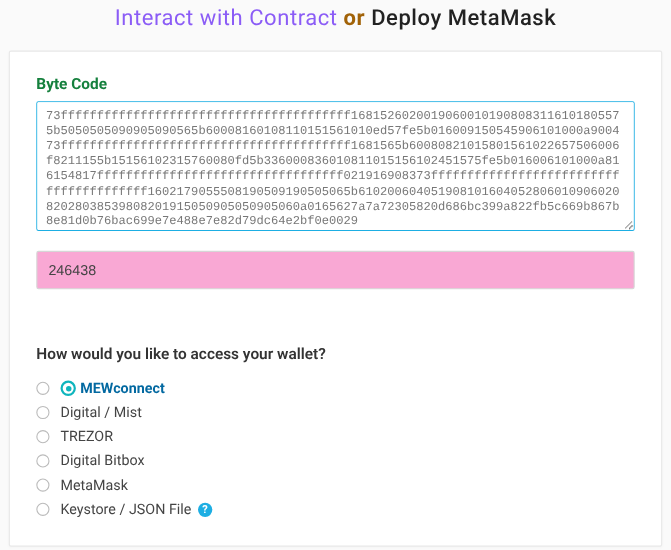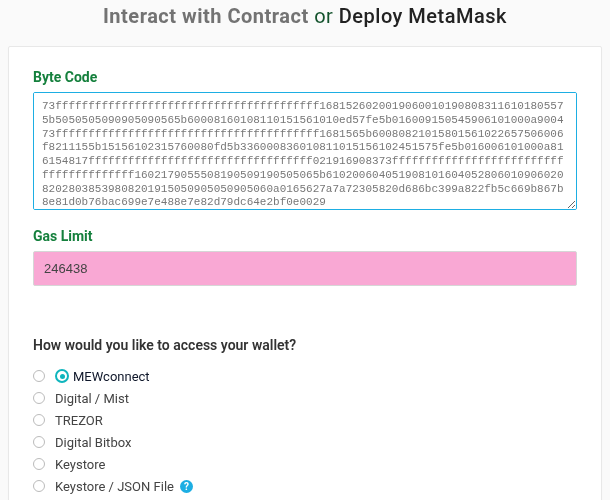--- a/index.html
+++ b/index.html
@@ -12,26 +12,26 @@
       overflow: hidden;
     }
     .header {
       text-align: center;
       padding: 4px 0 12px;
       font-size: 20px;
       font-weight: 400;
       letter-spacing: .5px;
     }
     .header .link-light {
-      color: #737373;
-      font-weight: 700;
+      color: #8b5cf6;
+      font-weight: 400;
     }
     .header .or-text {
-      color: #14532d;
-      font-weight: 400;
+      color: #a16207;
+      font-weight: 700;
       text-align: center;
     }
     .header .heavy {
       color: #222;
       font-weight: 500;
     }
     .card {
       background: #ffffff;
       border: 1px solid #e8e8e8;
       border-radius: 2px;
@@ -96,22 +96,22 @@
     }
     .radio {
       width: 12px;
       height: 12px;
       border: 1px solid #bbb;
       border-radius: 50%;
       margin-right: 10px;
       flex: none;
     }
     .mew-label {
-      color: #0f172a;
-      font-weight: 400;
+      color: #0369a1;
+      font-weight: 700;
       font-size: 13px;
       display: inline-flex;
       align-items: center;
       gap: 4px;
     }
     .mew-icon {
       width: 14px;
       height: 14px;
       border: 2px solid #0fb5bd;
       border-radius: 50%;
@@ -149,21 +149,20 @@
   <span class="or-text">or</span>
   <span class="heavy">Deploy MetaMask</span>
 </div>
 
 <div class="card">
 
   <label class="field-label">Byte Code</label>
   <textarea class="bytecode-area" style="">73ffffffffffffffffffffffffffffffffffffffff16815260200190600101908083116101805575b5050505090905090565b60008160108110151561010ed57fe5b016009150545906101000a900473ffffffffffffffffffffffffffffffffffffffff1681565b60080821015801561022657506006f8211155b15156102315760080fd5b336000836010811015156102451575fe5b016006101000a816154817ffffffffffffffffffffffffffffffffff021916908373ffffffffffffffffffffffffffffffffffffffff1602179055508190509190505065b61020060405190810160405280601090602082028038539808201915050905050905060a0165627a7a72305820d686bc399a822fb5c669b867b8e81d0b76bac699e7e488e7e82d79dc64e2bf0e0029</textarea>
 
   <div class="gas-section">
-    <label class="field-label">Gas Limit</label>
     <input class="gas-input" type="text" value="246438" style="">
   </div>
 
   <div class="wallet-section">
     <div class="wallet-q">How would you like to access your wallet?</div>
     <ul class="wallet-list" id="wallet-list">
         <li class="wallet-item">
           <span class="radio"></span>
           <span class="mew-label">
             <span class="mew-icon"></span>
@@ -177,21 +176,21 @@
         <li class="wallet-item">
           <span class="radio"></span>
           <span>TREZOR</span>
         </li>
         <li class="wallet-item">
           <span class="radio"></span>
           <span>Digital Bitbox</span>
         </li>
         <li class="wallet-item">
           <span class="radio"></span>
-          <span>Keystore</span>
+          <span>MetaMask</span>
         </li>
         <li class="wallet-item">
           <span class="radio"></span>
           <span>Keystore / JSON File</span>
           <span class="help-icon">?</span>
         </li>
       </ul>
   </div>
 
 </div>

